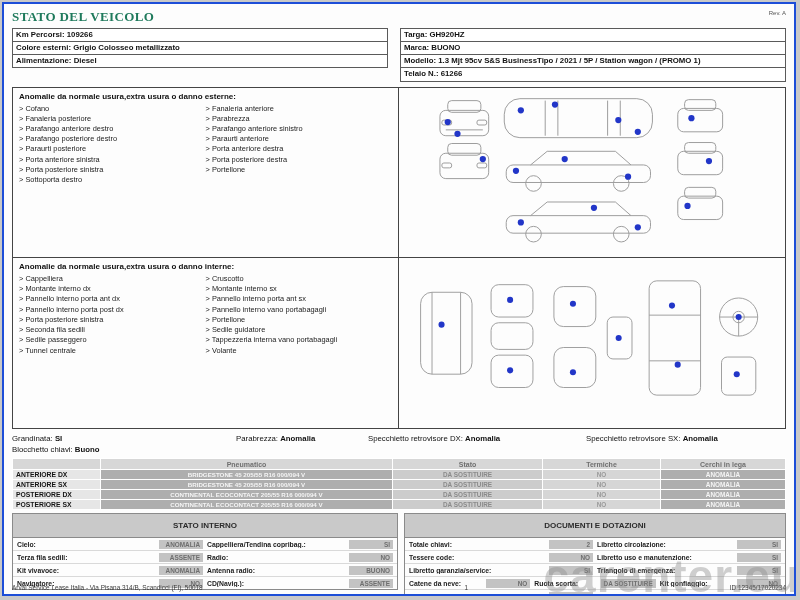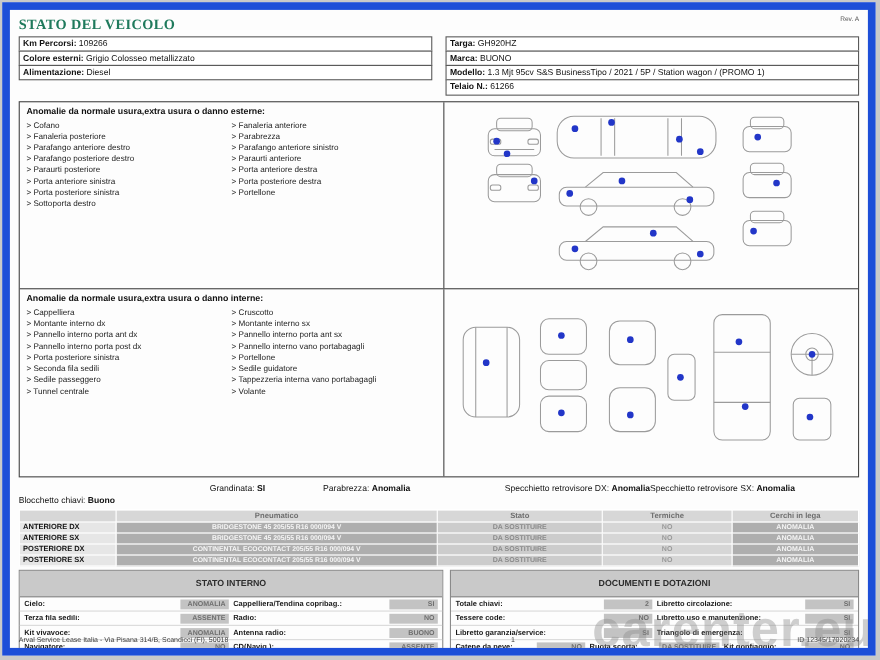--- a/index.html
+++ b/index.html
@@ -1,51 +1,51 @@
 <!DOCTYPE html>
 <html><head>
 <meta charset="utf-8">
 <style>
   html,body{margin:0;padding:0;}
   body{width:800px;height:600px;background:#c9c9c9;overflow:hidden;position:relative;
        font-family:"Liberation Sans",sans-serif;-webkit-font-smoothing:antialiased;}
   .page{position:absolute;left:2px;top:2px;width:794px;height:594px;background:#fdfdfd;
-        border:7px solid #1d4ed8;box-sizing:border-box;padding:5px 8px;overflow:hidden;}
+        border:2px solid #1d4ed8;box-sizing:border-box;padding:5px 8px;overflow:hidden;}
 
   
   .hdr{display:flex;justify-content:space-between;align-items:flex-start;height:17px;}
   .title{font-family:"Liberation Serif",serif;font-weight:bold;font-size:13px;color:#1f7a5c;letter-spacing:.4px;}
   .rev{font-size:6px;color:#555;margin-top:1px;}
 
   
   .info{display:flex;gap:12px;margin-top:2px;}
   .info-col{display:flex;flex-direction:column;}
   .info-col.left{width:376px;}
   .info-col.right{flex:1;}
   .info-row{border:1px solid #5a5a5a;background:#fff;font-size:7.8px;line-height:1.3;
             padding:1px 3px;color:#111;}
   .info-row + .info-row{margin-top:-1px;}
   .info-row .lbl{font-weight:bold;}
-  .info-row .val{font-weight:normal;}
+  .info-row .val{font-weight:bold;}
 
   
   .main-box{border:1px solid #444;margin-top:5px;height:340px;display:flex;flex-direction:column;}
   .section{flex:1;display:flex;min-height:0;}
   .section.top{border-bottom:1px solid #444;justify-content:center;}
   .section-text{width:386px;border-right:1px solid #444;padding:4px 6px;box-sizing:border-box;}
   .sec-heading{font-size:8px;font-weight:bold;color:#111;}
   .cols{display:flex;margin-top:3px;}
   ul.anom{list-style:none;margin:0;padding:0;width:50%;font-size:7.4px;color:#222;line-height:1.38;}
   ul.anom li::before{content:">  ";}
   .section-diagram{flex:1;position:relative;}
   .section-diagram svg{position:absolute;inset:0;width:100%;height:100%;}
 
   
   .summary{margin-top:4px;font-size:7.8px;color:#111;}
-  .sum-row{display:flex;line-height:1.45;text-align:right;}
+  .sum-row{display:flex;line-height:1.45;}
   .sum-item .lbl{font-weight:normal;}
   .sum-item .val{font-weight:bold;}
   #summary-row1 .sum-item:nth-child(1){width:224px;}
   #summary-row1 .sum-item:nth-child(2){width:132px;}
   #summary-row1 .sum-item:nth-child(3){width:218px;}
 
   
   table.tires{width:100%;border-collapse:collapse;table-layout:fixed;margin-top:3px;}
   .tires th{background:#d7d7d7;color:#6f6f6f;font-weight:bold;font-size:7px;padding:1.5px 2px;border:1px solid #fff;}
   .tires td{border:1px solid #fff;padding:1px 3px;}

